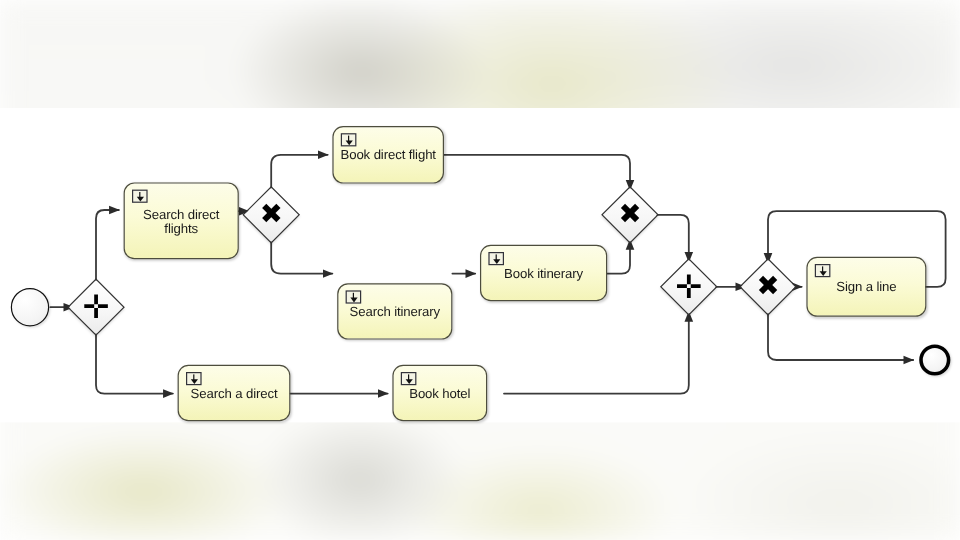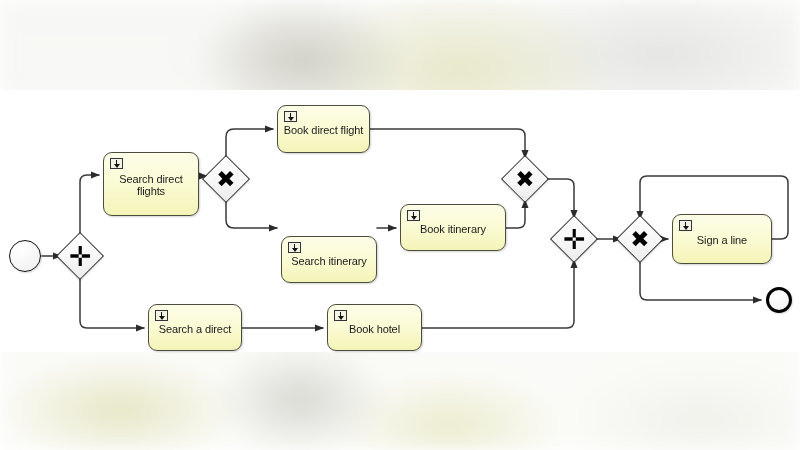--- a/index.html
+++ b/index.html
@@ -216,21 +216,21 @@
   <div class="node task" style="left:400px; top:204px; width:106px; height:47px;">
     <span class="task-marker"></span>
     <span class="task-label">Book itinerary</span>
   </div>
 
   <div class="node task" style="left:148px; top:304px; width:94px; height:47px;">
     <span class="task-marker"></span>
     <span class="task-label">Search a direct</span>
   </div>
 
-  <div class="node task" style="left:327px; top:304px; width:95px; height:47px;">
+  <div class="node task" style="left:327px; top:304px; width:79px; height:47px;">
     <span class="task-marker"></span>
     <span class="task-label">Book hotel</span>
   </div>
 
   <div class="node task" style="left:672px; top:214px; width:100px; height:50px;">
     <span class="task-marker"></span>
     <span class="task-label">Sign a line</span>
   </div>
 
 </div>

